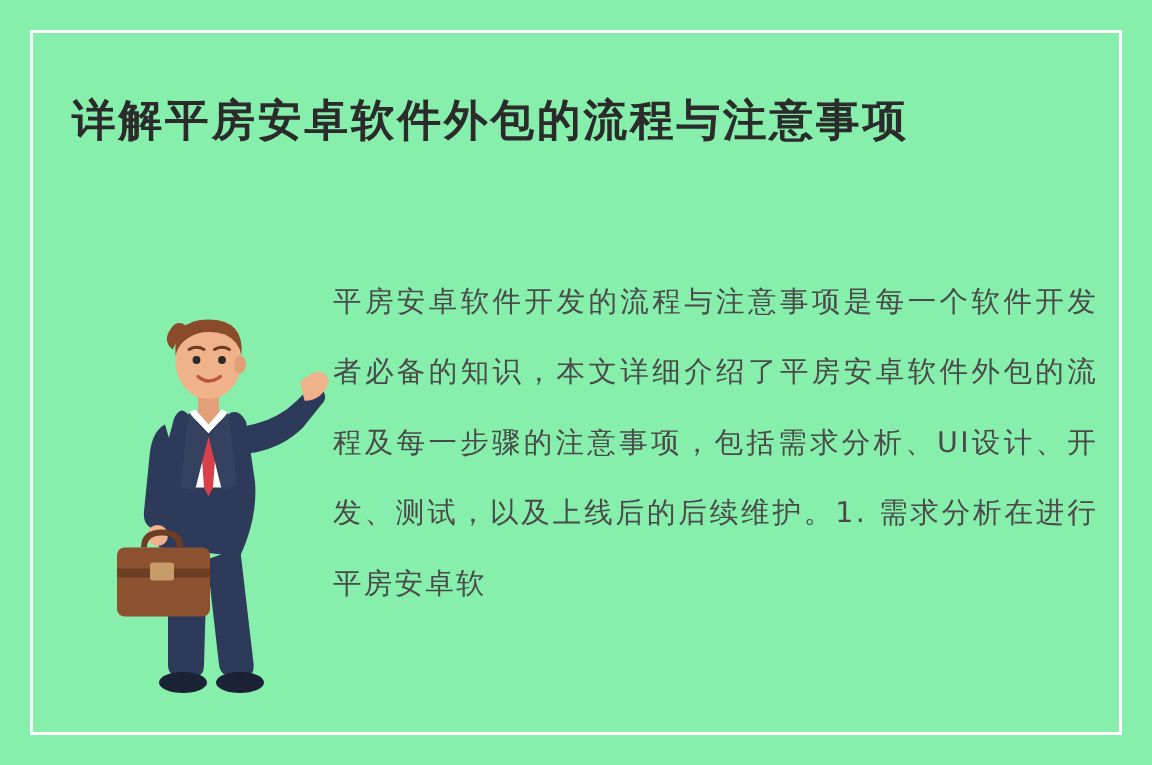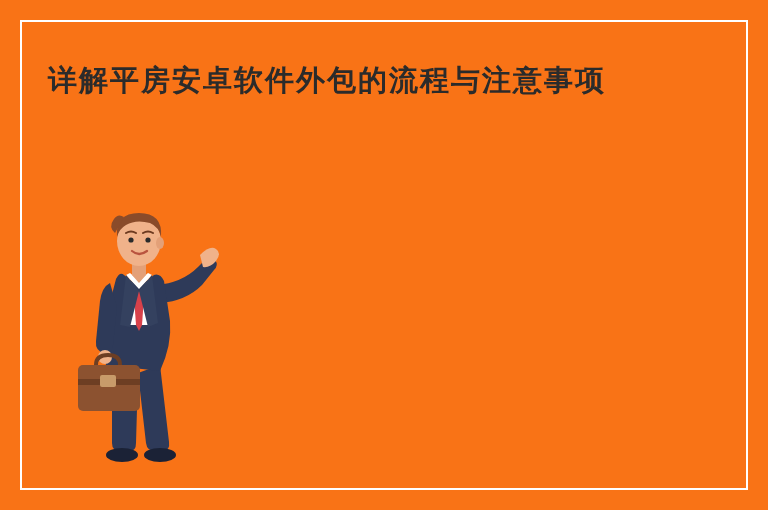--- a/index.html
+++ b/index.html
@@ -12,21 +12,21 @@
     overflow: hidden;
     background: #f7ecea;
     font-family: "Liberation Sans", sans-serif;
   }
   .card {
     position: absolute;
     left: 0;
     top: 0;
     width: 768px;
     height: 510px;
-    background: #f97316;
+    background: #86efac;
     box-sizing: border-box;
   }
   .inner-border {
     position: absolute;
     left: 20px;
     top: 20px;
     right: 20px;
     bottom: 20px;
     border: 2px solid #ffffff;
     box-sizing: border-box;
@@ -118,14 +118,15 @@
       <path d="M50 108 Q42 112 40 126 L36 166 Q35 176 44 178 Q52 179 53 170 L57 132 Z" fill="#2e3a59"></path>
       <circle cx="45" cy="182" r="7" fill="#f0b28a"></circle>
 
       <rect x="18" y="190" width="62" height="46" rx="5" fill="#8c5230"></rect>
       <rect x="18" y="204" width="62" height="6" fill="#6d3e23"></rect>
       <rect x="40" y="200" width="16" height="12" rx="2" fill="#c89b6a"></rect>
       <path d="M36 190 Q36 180 48 180 Q60 180 60 190" stroke="#6d3e23" stroke-width="4" fill="none"></path>
     </svg>
   </div>
 
+  <div class="body-text">平房安卓软件开发的流程与注意事项是每一个软件开发者必备的知识，本文详细介绍了平房安卓软件外包的流程及每一步骤的注意事项，包括需求分析、UI设计、开发、测试，以及上线后的后续维护。1. 需求分析在进行平房安卓软</div>
 
 </div>
 
 </body></html>

